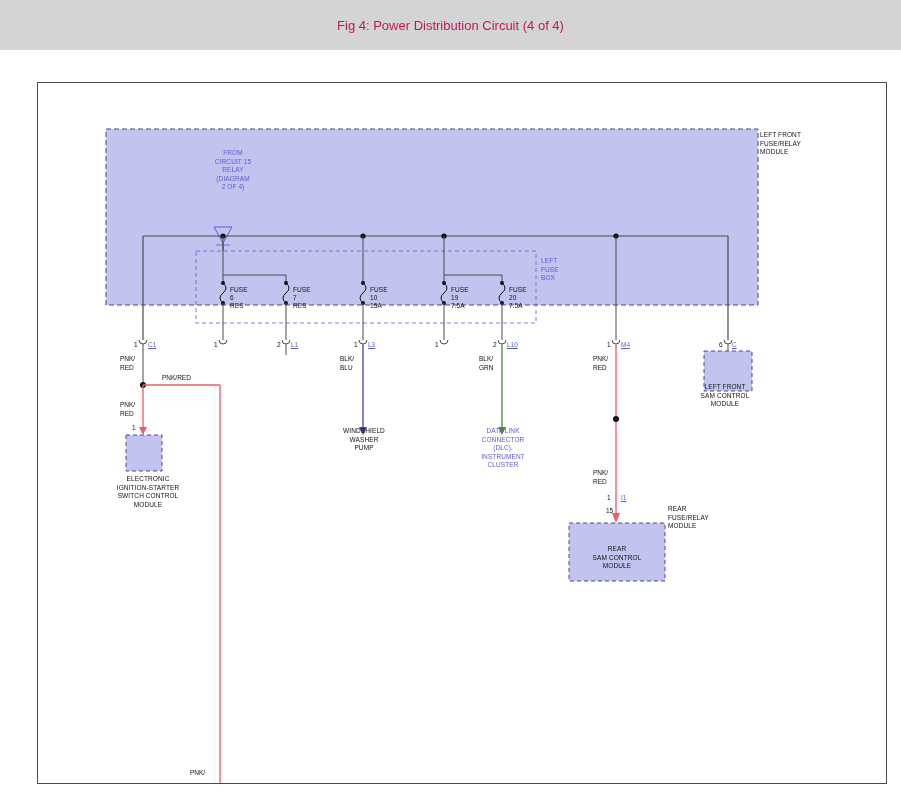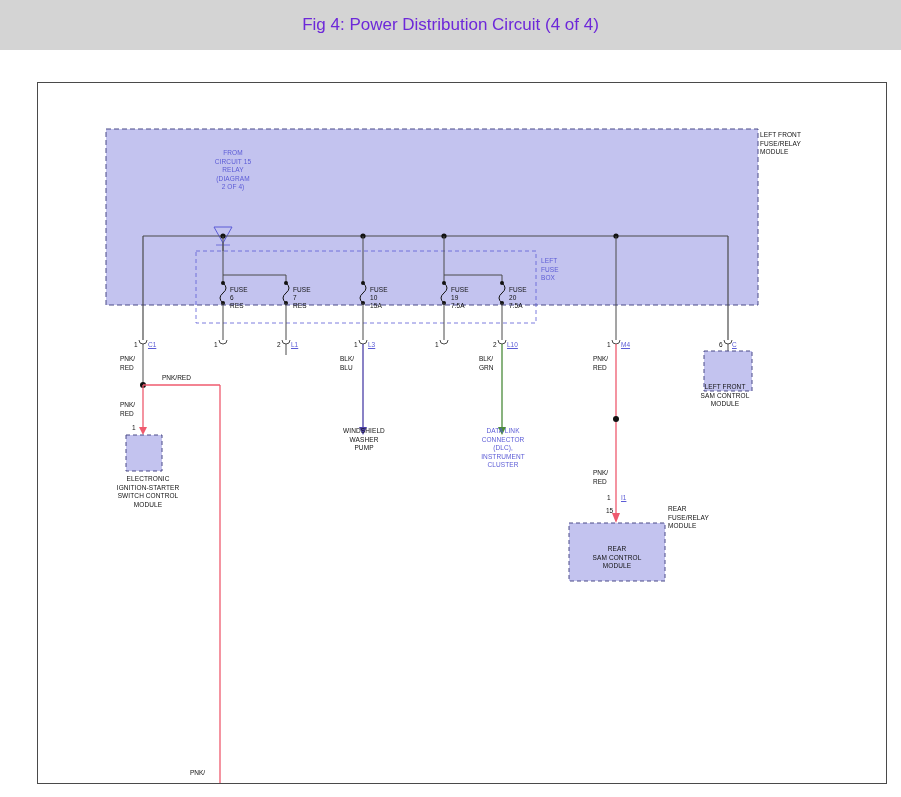--- a/index.html
+++ b/index.html
@@ -19,22 +19,22 @@
     position: absolute;
     left: 0; top: 0;
     width: 901px;
     height: 50px;
     background: #d4d4d4;
     display: flex;
     align-items: center;
     justify-content: center;
   }
   #title-text {
-    font-size: 17px;
-    color: #6d28d9;
+    font-size: 13px;
+    color: #be185d;
     font-family: "Liberation Sans", sans-serif;
   }
   #diagram-frame {
     position: absolute;
     left: 37px;
     top: 82px;
     width: 848px;
     height: 700px;
     border: 1px solid #4a4a4a;
     background: #ffffff;

